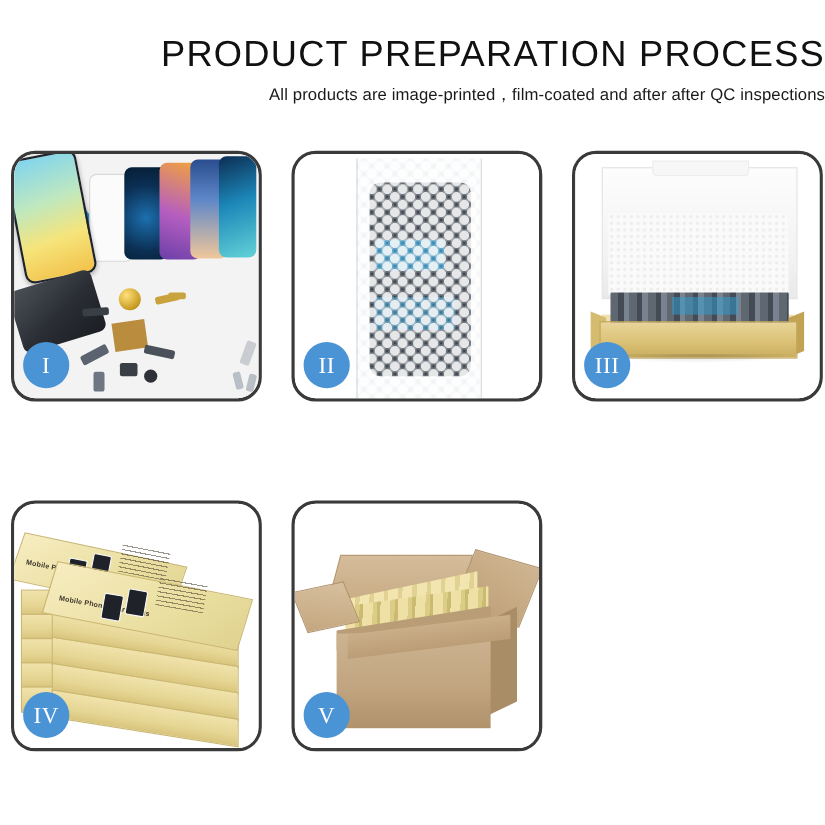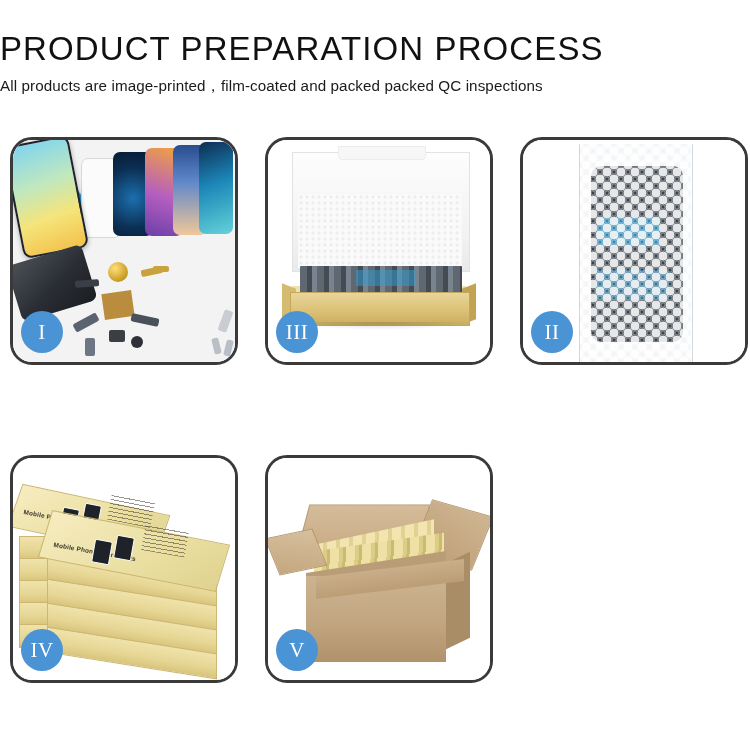--- a/index.html
+++ b/index.html
@@ -17,21 +17,21 @@
   .page {
     width: 750px;
     height: 750px;
     position: relative;
     box-sizing: border-box;
   }
 
   
   .header {
     padding-top: 32px;
-    text-align: left;
+    text-align: right;
   }
   .title {
     font-family: "Liberation Sans", sans-serif;
     font-size: 33px;
     font-weight: 400;
     letter-spacing: 1.1px;
     color: #111111;
     line-height: 1.05;
     white-space: nowrap;
   }
@@ -384,21 +384,21 @@
     clip-path: polygon(18% 0%, 100% 18%, 86% 100%, 0% 68%);
   }
 </style>
 </head>
 <body>
 
 <div class="page">
 
   <div class="header">
     <div class="title">PRODUCT PREPARATION PROCESS</div>
-    <div class="subtitle">All products are image-printed，film-coated and packed packed QC inspections</div>
+    <div class="subtitle">All products are image-printed，film-coated and after after QC inspections</div>
   </div>
 
   <div class="grid">
 
     <div class="panel">
       <div class="panel-inner p1">
         <div class="scr scr-a"></div>
         <div class="scr scr-b"></div>
         <div class="scr scr-c"></div>
         <div class="scr scr-d"></div>
@@ -417,42 +417,42 @@
         <div class="sm f7"></div>
         <div class="sm f8"></div>
         <div class="sm f9"></div>
         <div class="sm f10"></div>
         <div class="sm f11"></div>
       </div>
       <div class="badge">I</div>
     </div>
 
     <div class="panel">
+      <div class="panel-inner p2">
+        <div class="bubble-sheet"></div>
+        <div class="bubble-item"></div>
+        <div class="bubbles"></div>
+        <div class="bubbles-edge"></div>
+      </div>
+      <div class="badge">II</div>
+    </div>
+
+    <div class="panel">
       <div class="panel-inner p3">
         <div class="mailer-lid"></div>
         <div class="mailer-lid-tab"></div>
         <div class="mailer-foam"></div>
         <div class="mailer-inner-rim"></div>
         <div class="mailer-contents"></div>
         <div class="mailer-base-left"></div>
         <div class="mailer-base-right"></div>
         <div class="mailer-base-front"></div>
         <div class="mailer-shadow"></div>
       </div>
       <div class="badge">III</div>
-    </div>
-
-    <div class="panel">
-      <div class="panel-inner p2">
-        <div class="bubble-sheet"></div>
-        <div class="bubble-item"></div>
-        <div class="bubbles"></div>
-        <div class="bubbles-edge"></div>
-      </div>
-      <div class="badge">II</div>
     </div>
 
     <div class="panel">
       <div class="panel-inner p4">
         <div class="stack">
 
           <div class="sbox" style="left:4px; top:60px; width:116px; height:22px;"></div>
           <div class="sbox" style="left:4px; top:82px; width:116px; height:22px;"></div>
           <div class="sbox" style="left:4px; top:104px; width:116px; height:22px;"></div>
           <div class="sbox" style="left:4px; top:126px; width:116px; height:22px;"></div>

